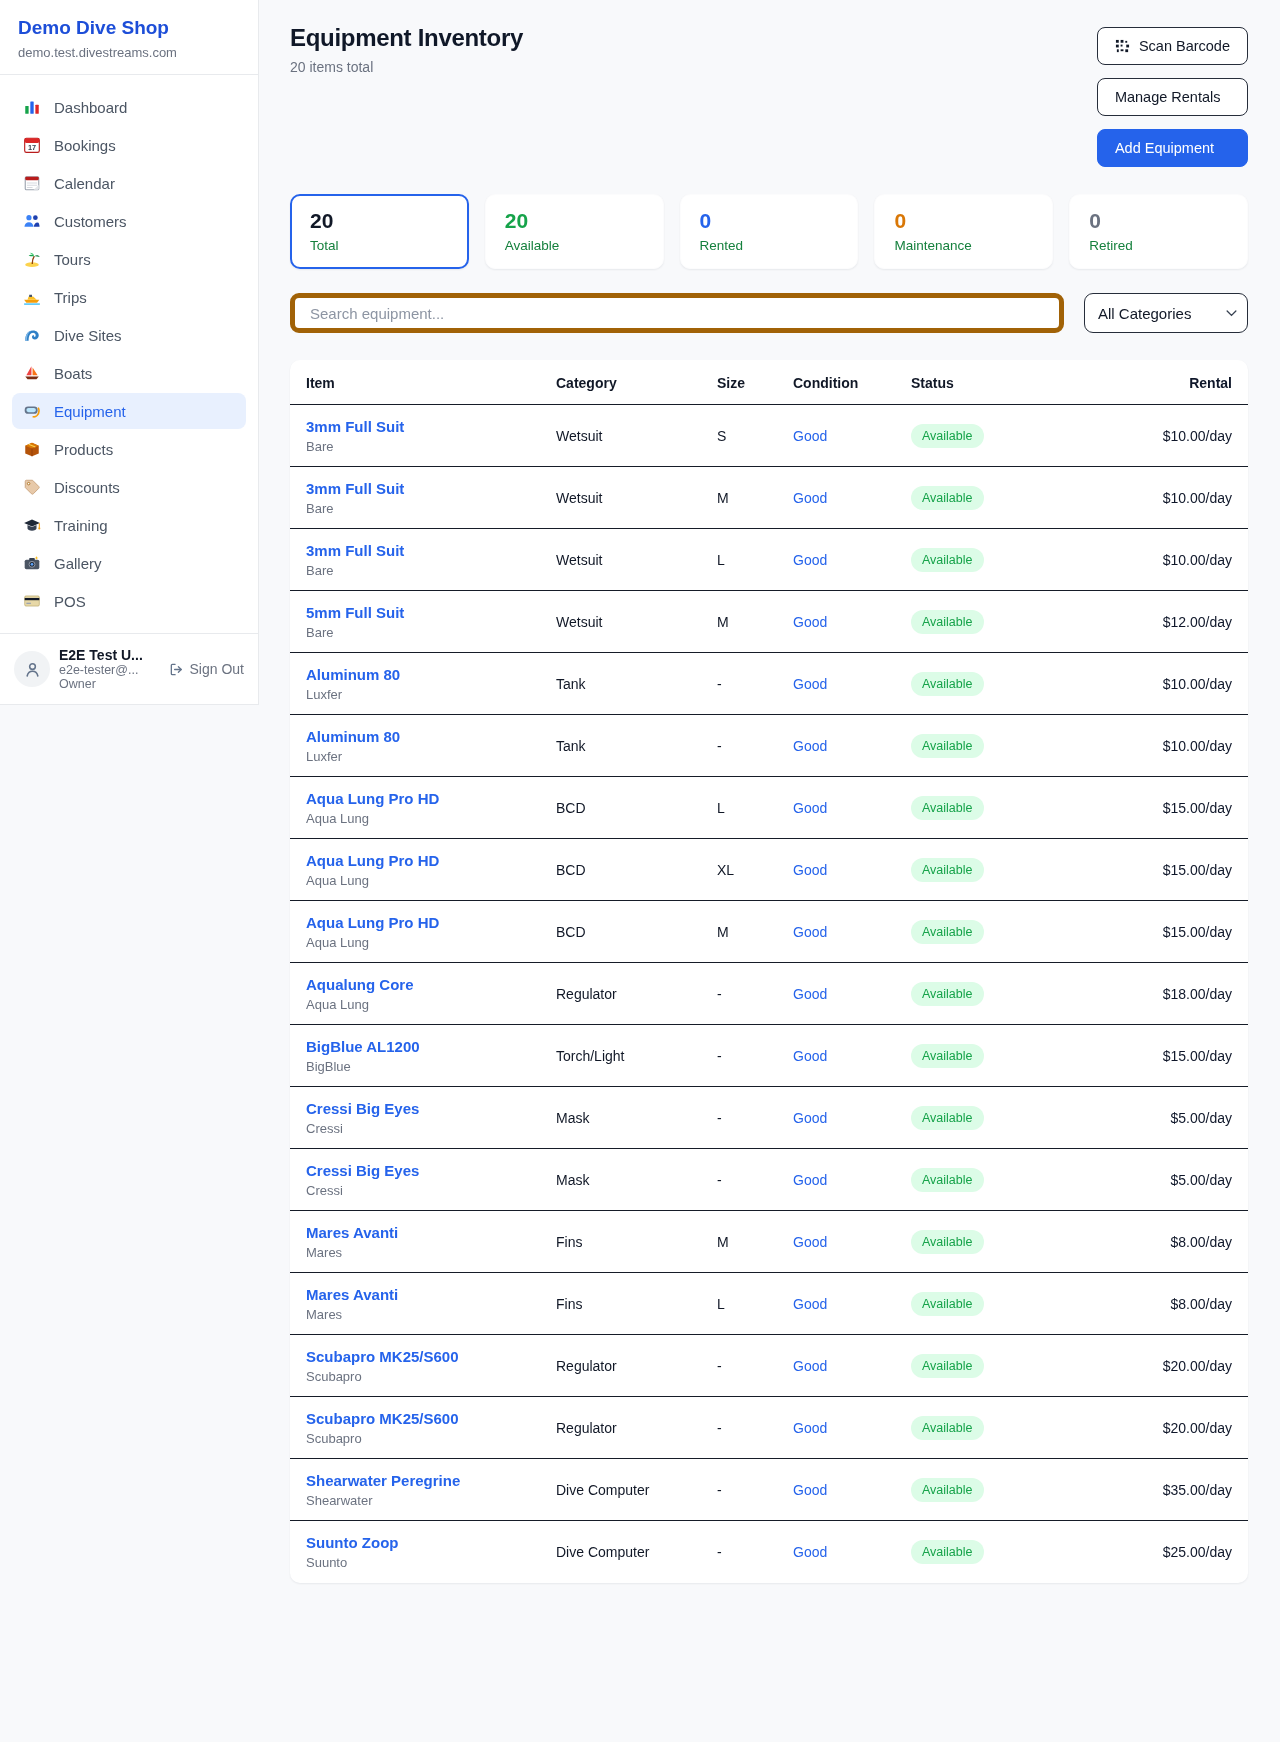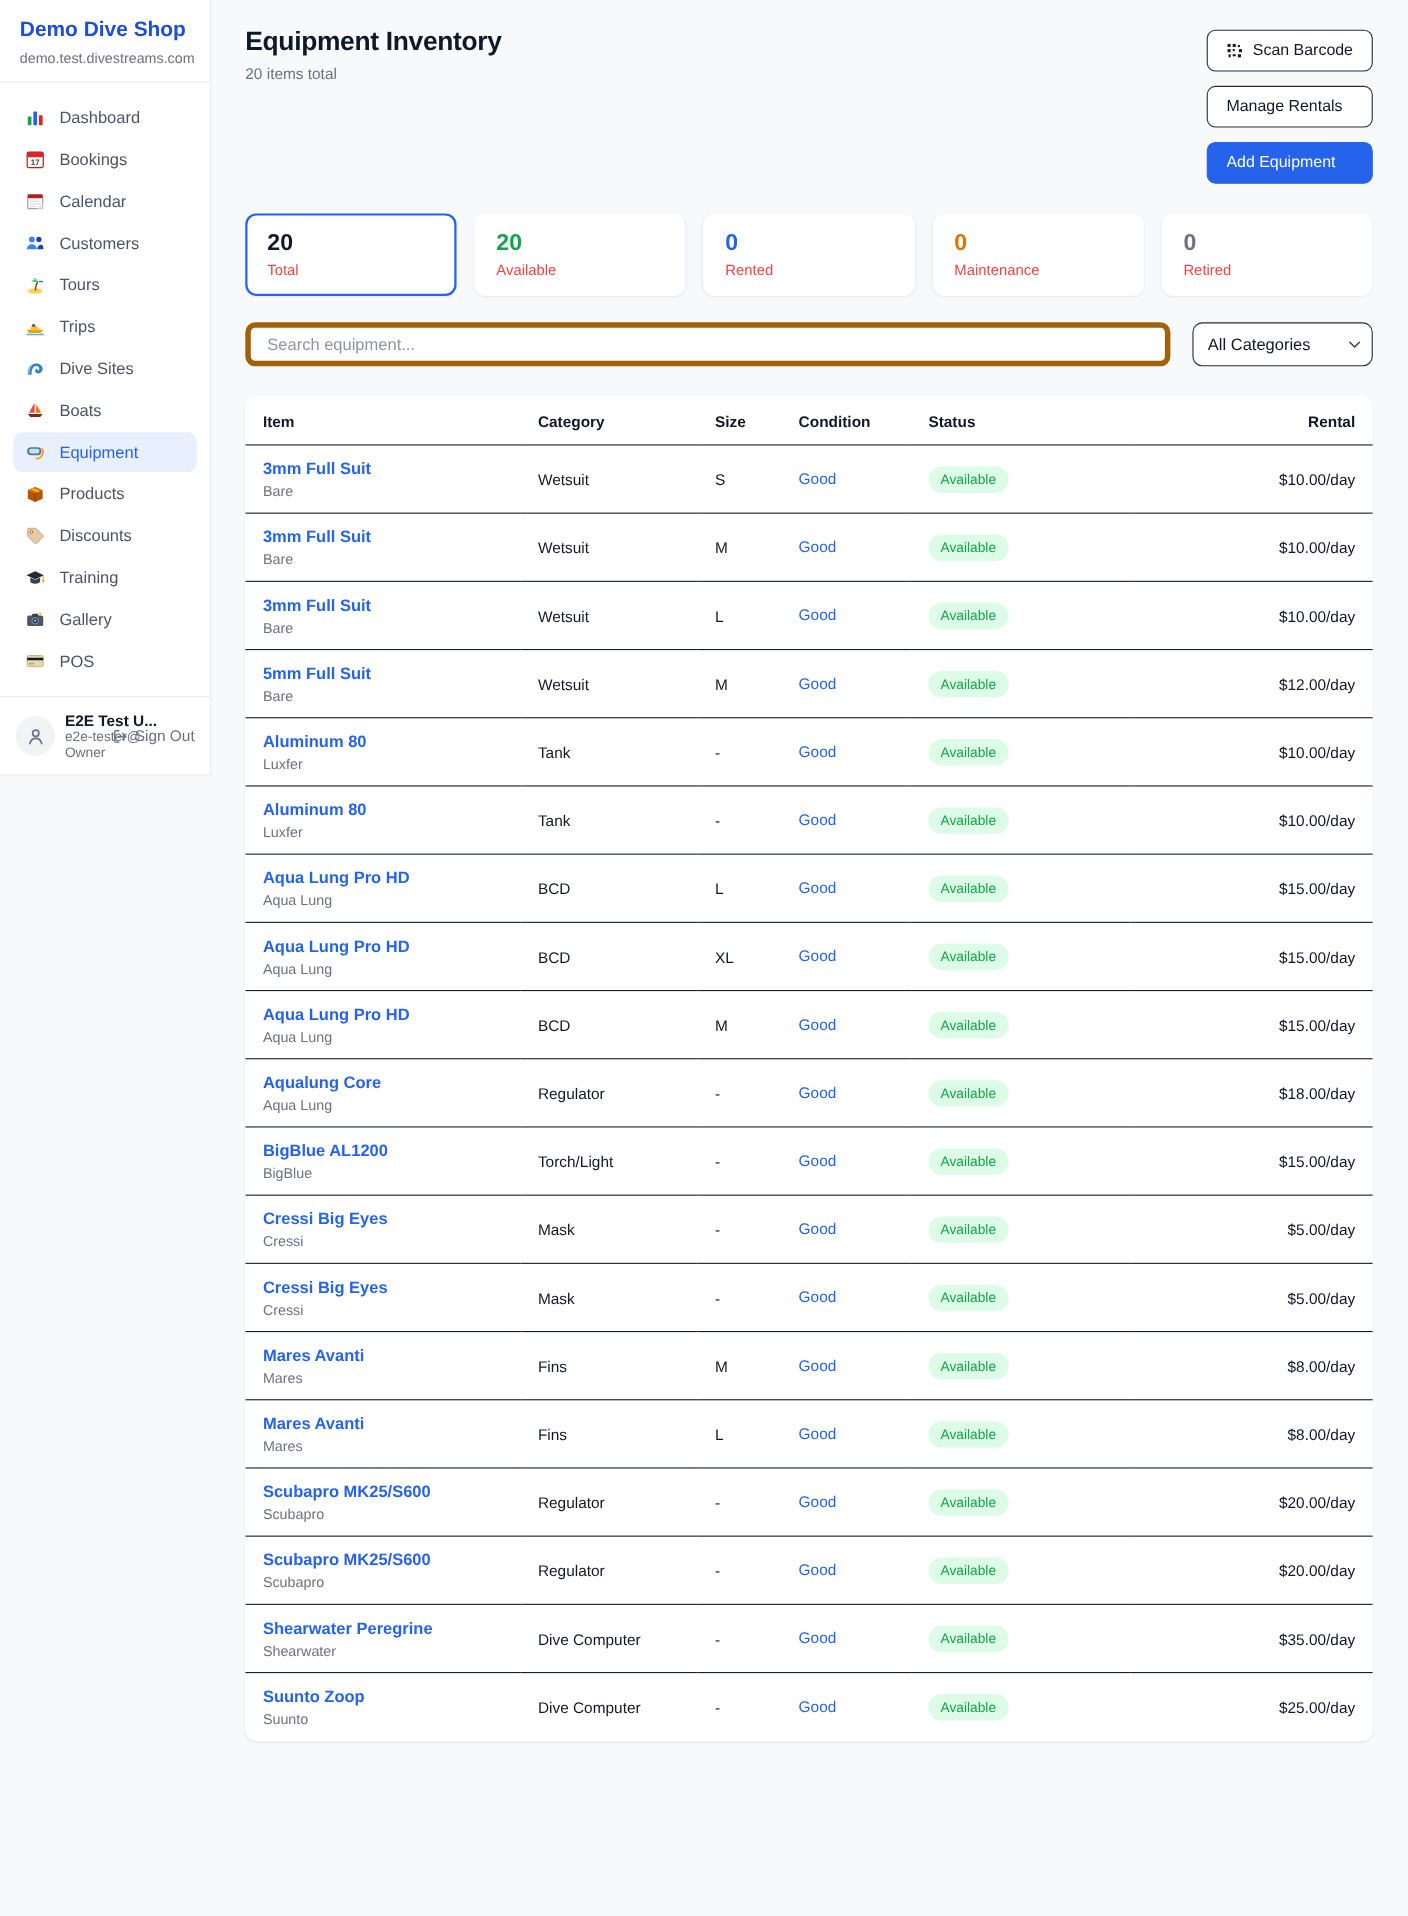--- a/index.html
+++ b/index.html
@@ -6,21 +6,21 @@
   html,body { margin:0; padding:0; }
   body {
     width:1280px; min-height:1742px;
     background:#f8f9fb;
     font-family:"Liberation Sans", sans-serif;
     color:#111827;
     display:flex; align-items:flex-start;
   }
 
   
-  .sidebar { width:192px; flex-shrink:0; background:#fff; border-right:1px solid #e8eaed; border-bottom:1px solid #e8eaed; }
+  .sidebar { width:259px; flex-shrink:0; background:#fff; border-right:1px solid #e8eaed; border-bottom:1px solid #e8eaed; }
   .logo-block { padding:17px 18px 14px; border-bottom:1px solid #e8eaed; }
   .logo { color:#1d4ed8; font-size:19px; font-weight:700; margin:0 0 6px; }
   .domain { color:#6b7280; font-size:13px; }
   .nav { padding:14px 12px 12px; }
   .nav-item { display:flex; align-items:center; gap:13px; padding:9px 11px; border-radius:8px;
               color:#4b5563; font-size:15px; text-decoration:none; margin-bottom:2px; cursor:pointer; }
   .nav-item.active { background:#e8f0fe; color:#2563eb; }
   .nav-icon { width:18px; height:18px; display:inline-flex; flex-shrink:0; }
   .nav-icon svg { width:100%; height:100%; }
   .user-block { border-top:1px solid #e8eaed; padding:13px 14px; display:flex; align-items:center; gap:9px; }
@@ -41,21 +41,21 @@
   .btn { height:38px; padding:0 17px; border-radius:8px; font-size:14.5px; display:inline-flex; align-items:center; gap:9px;
          background:#fff; border:1px solid #262d3a; color:#111827; cursor:pointer; font-family:inherit; white-space:nowrap; }
   .btn svg { width:15px; height:15px; }
   .btn-primary { background:#2563eb; border-color:#2563eb; color:#fff; font-weight:500; }
 
   .stats-row { display:flex; gap:16px; margin-bottom:24px; }
   .stat-card { flex:1; background:#fff; border-radius:10px; padding:13px 19px 15px;
                box-shadow:0 1px 2px rgba(16,24,40,.07); border:1px solid #fcfcfd; cursor:pointer; }
   .stat-card.selected { border:2px solid #2563eb; padding:12px 18px 14px; }
   .stat-value { font-size:21px; font-weight:700; line-height:1.2; }
-  .stat-label { margin-top:5px; color:#ef4444; font-size:13.5px; }
+  .stat-label { margin-top:5px; color:#15803d; font-size:13.5px; }
 
   .filter-row { display:flex; gap:20px; margin-bottom:27px; }
   .search-input { flex:1; height:40px; border:5px solid #a16207; border-radius:9px; padding:0 15px;
                   font-size:15px; font-family:inherit; color:#111827; background:#fff; }
   .search-input::placeholder { color:#8d95a3; }
   .select-wrap { position:relative; width:164px; flex-shrink:0; }
   .category-select { width:100%; height:40px; border:1px solid #262d3a; border-radius:9px; background:#fff;
                      font-size:15px; font-family:inherit; padding:0 30px 0 13px; appearance:none; -webkit-appearance:none;
                      color:#111827; cursor:pointer; }
   .select-chevron { position:absolute; right:11px; top:17px; width:11px; height:7px; pointer-events:none; }

